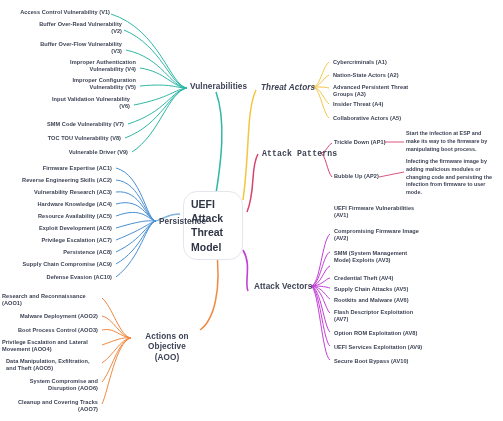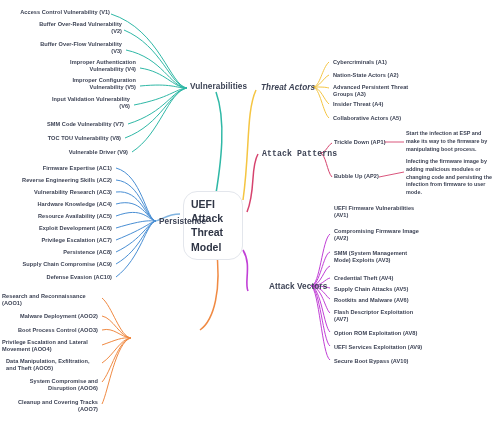--- a/index.html
+++ b/index.html
@@ -181,20 +181,22 @@
   <div class="node l2 ta-right" style="left:2px;  top:177px; width:110px;">Reverse Engineering Skills (AC2)</div>
   <div class="node l2 ta-right" style="left:8px;  top:189px; width:104px;">Vulnerability Research (AC3)</div>
   <div class="node l2 ta-right" style="left:14px; top:201px; width:98px;">Hardware Knowledge (AC4)</div>
   <div class="node l2 ta-right" style="left:12px; top:213px; width:100px;">Resource Availability (AC5)</div>
   <div class="node l2 ta-right" style="left:14px; top:225px; width:98px;">Exploit Development (AC6)</div>
   <div class="node l2 ta-right" style="left:18px; top:237px; width:94px;">Privilege Escalation (AC7)</div>
   <div class="node l2 ta-right" style="left:40px; top:249px; width:72px;">Persistence (AC8)</div>
   <div class="node l2 ta-right" style="left:2px;  top:261px; width:110px;">Supply Chain Compromise (AC9)</div>
   <div class="node l2 ta-right" style="left:22px; top:274px; width:90px;">Defense Evasion (AC10)</div>
 
+  <div class="node l1" style="left:136px; top:332px; width:62px;">Actions on
+Objective (AOO)</div>
 
   <div class="node l2 ta-left" style="left:2px;  top:293px; width:96px;">Research and Reconnaissance
 (AOO1)</div>
   <div class="node l2 ta-right" style="left:6px;  top:313px; width:92px;">Malware Deployment (AOO2)</div>
   <div class="node l2 ta-right" style="left:6px;  top:327px; width:92px;">Boot Process Control (AOO3)</div>
   <div class="node l2 ta-left" style="left:2px;  top:339px; width:96px;">Privilege Escalation and Lateral
 Movement (AOO4)</div>
   <div class="node l2 ta-left" style="left:6px;  top:358px; width:94px;">Data Manipulation, Exfiltration,
 and Theft (AOO5)</div>
   <div class="node l2 ta-right" style="left:10px; top:378px; width:88px;">System Compromise and
@@ -218,21 +220,21 @@
 
   <div class="note" style="left:406px; top:130px; width:96px;">Start the infection at ESP and
 make its way to the firmware by
 manipulating boot process.</div>
   <div class="note" style="left:406px; top:158px; width:96px;">Infecting the firmware image by
 adding malicious modules or
 changing code and persisting the
 infection from firmware to user
 mode.</div>
 
-  <div class="node l1" style="left:254px; top:282px;margin-left:15px;">Attack Vectors</div>
+  <div class="node l1" style="left:254px; top:282px;">Attack Vectors</div>
 
   <div class="node l2 ta-left" style="left:334px; top:205px; width:116px;">UEFI Firmware Vulnerabilities
 (AV1)</div>
   <div class="node l2 ta-left" style="left:334px; top:228px; width:118px;">Compromising Firmware Image
 (AV2)</div>
   <div class="node l2 ta-left" style="left:334px; top:250px; width:112px;">SMM (System Management
 Mode) Exploits (AV3)</div>
   <div class="node l2 ta-left" style="left:334px; top:275px; width:112px;">Credential Theft (AV4)</div>
   <div class="node l2 ta-left" style="left:334px; top:286px; width:112px;">Supply Chain Attacks (AV5)</div>
   <div class="node l2 ta-left" style="left:334px; top:297px; width:114px;">Rootkits and Malware (AV6)</div>

